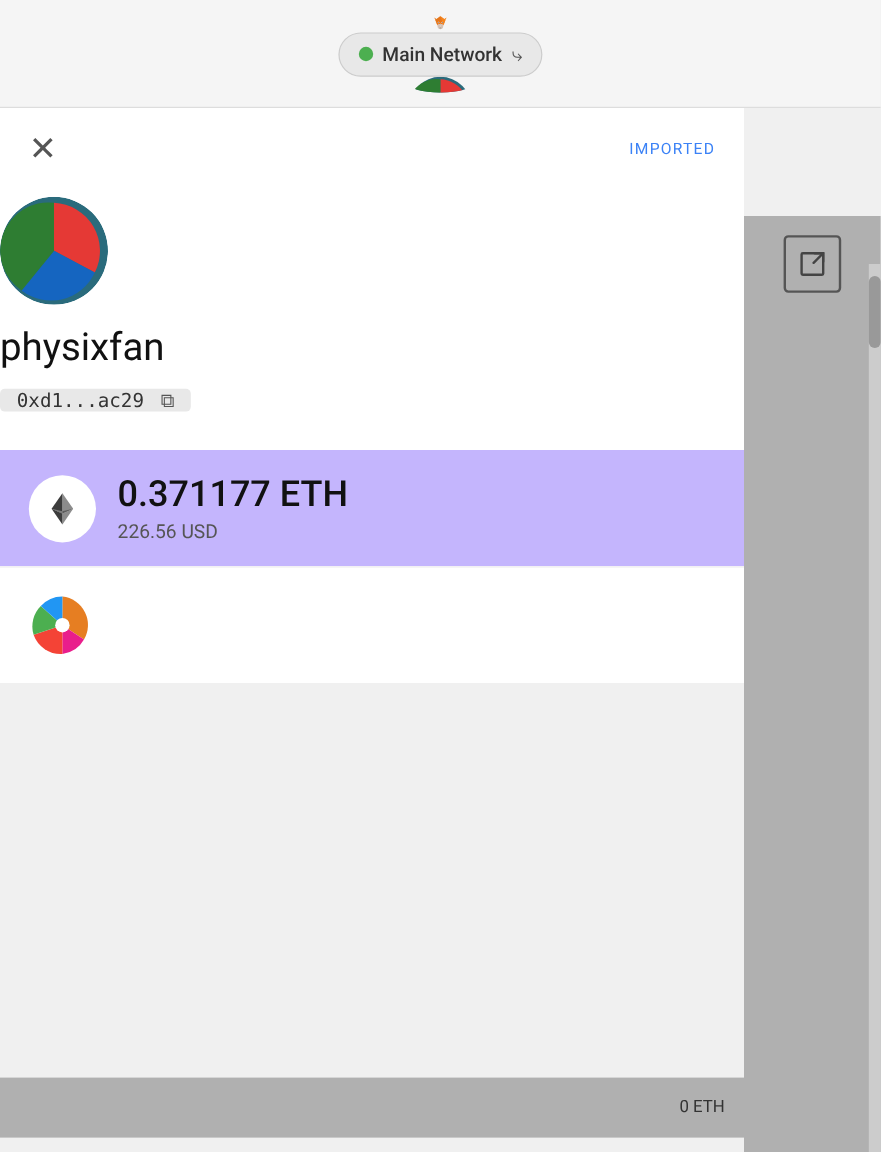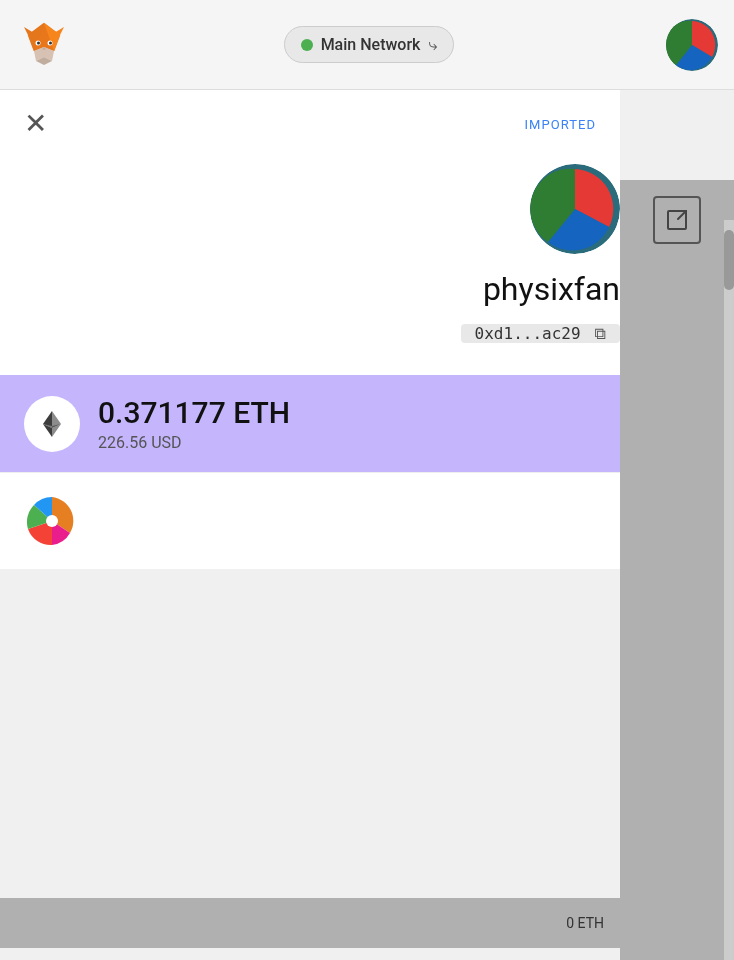--- a/index.html
+++ b/index.html
@@ -14,20 +14,21 @@
 
     
     .header {
       display: flex;
       align-items: center;
       justify-content: space-between;
       background: #f5f5f5;
       padding: 12px 16px;
       height: 90px;
       border-bottom: 1px solid #ddd;
+      flex-direction: column;
     }
 
     .metamask-logo {
       width: 56px;
       height: 56px;
     }
 
     .network-selector {
       display: flex;
       align-items: center;
@@ -140,21 +141,21 @@
       font-size: 13px;
       font-weight: 400;
       color: #3b82f6;
       letter-spacing: 0.08em;
     }
 
     
     .avatar-section {
       display: flex;
       flex-direction: column;
-      align-items: flex-end;
+      align-items: flex-start;
       padding: 16px 0 24px 0;
     }
 
     .account-avatar {
       width: 90px;
       height: 90px;
       border-radius: 50%;
       overflow: hidden;
       margin-bottom: 16px;
     }

